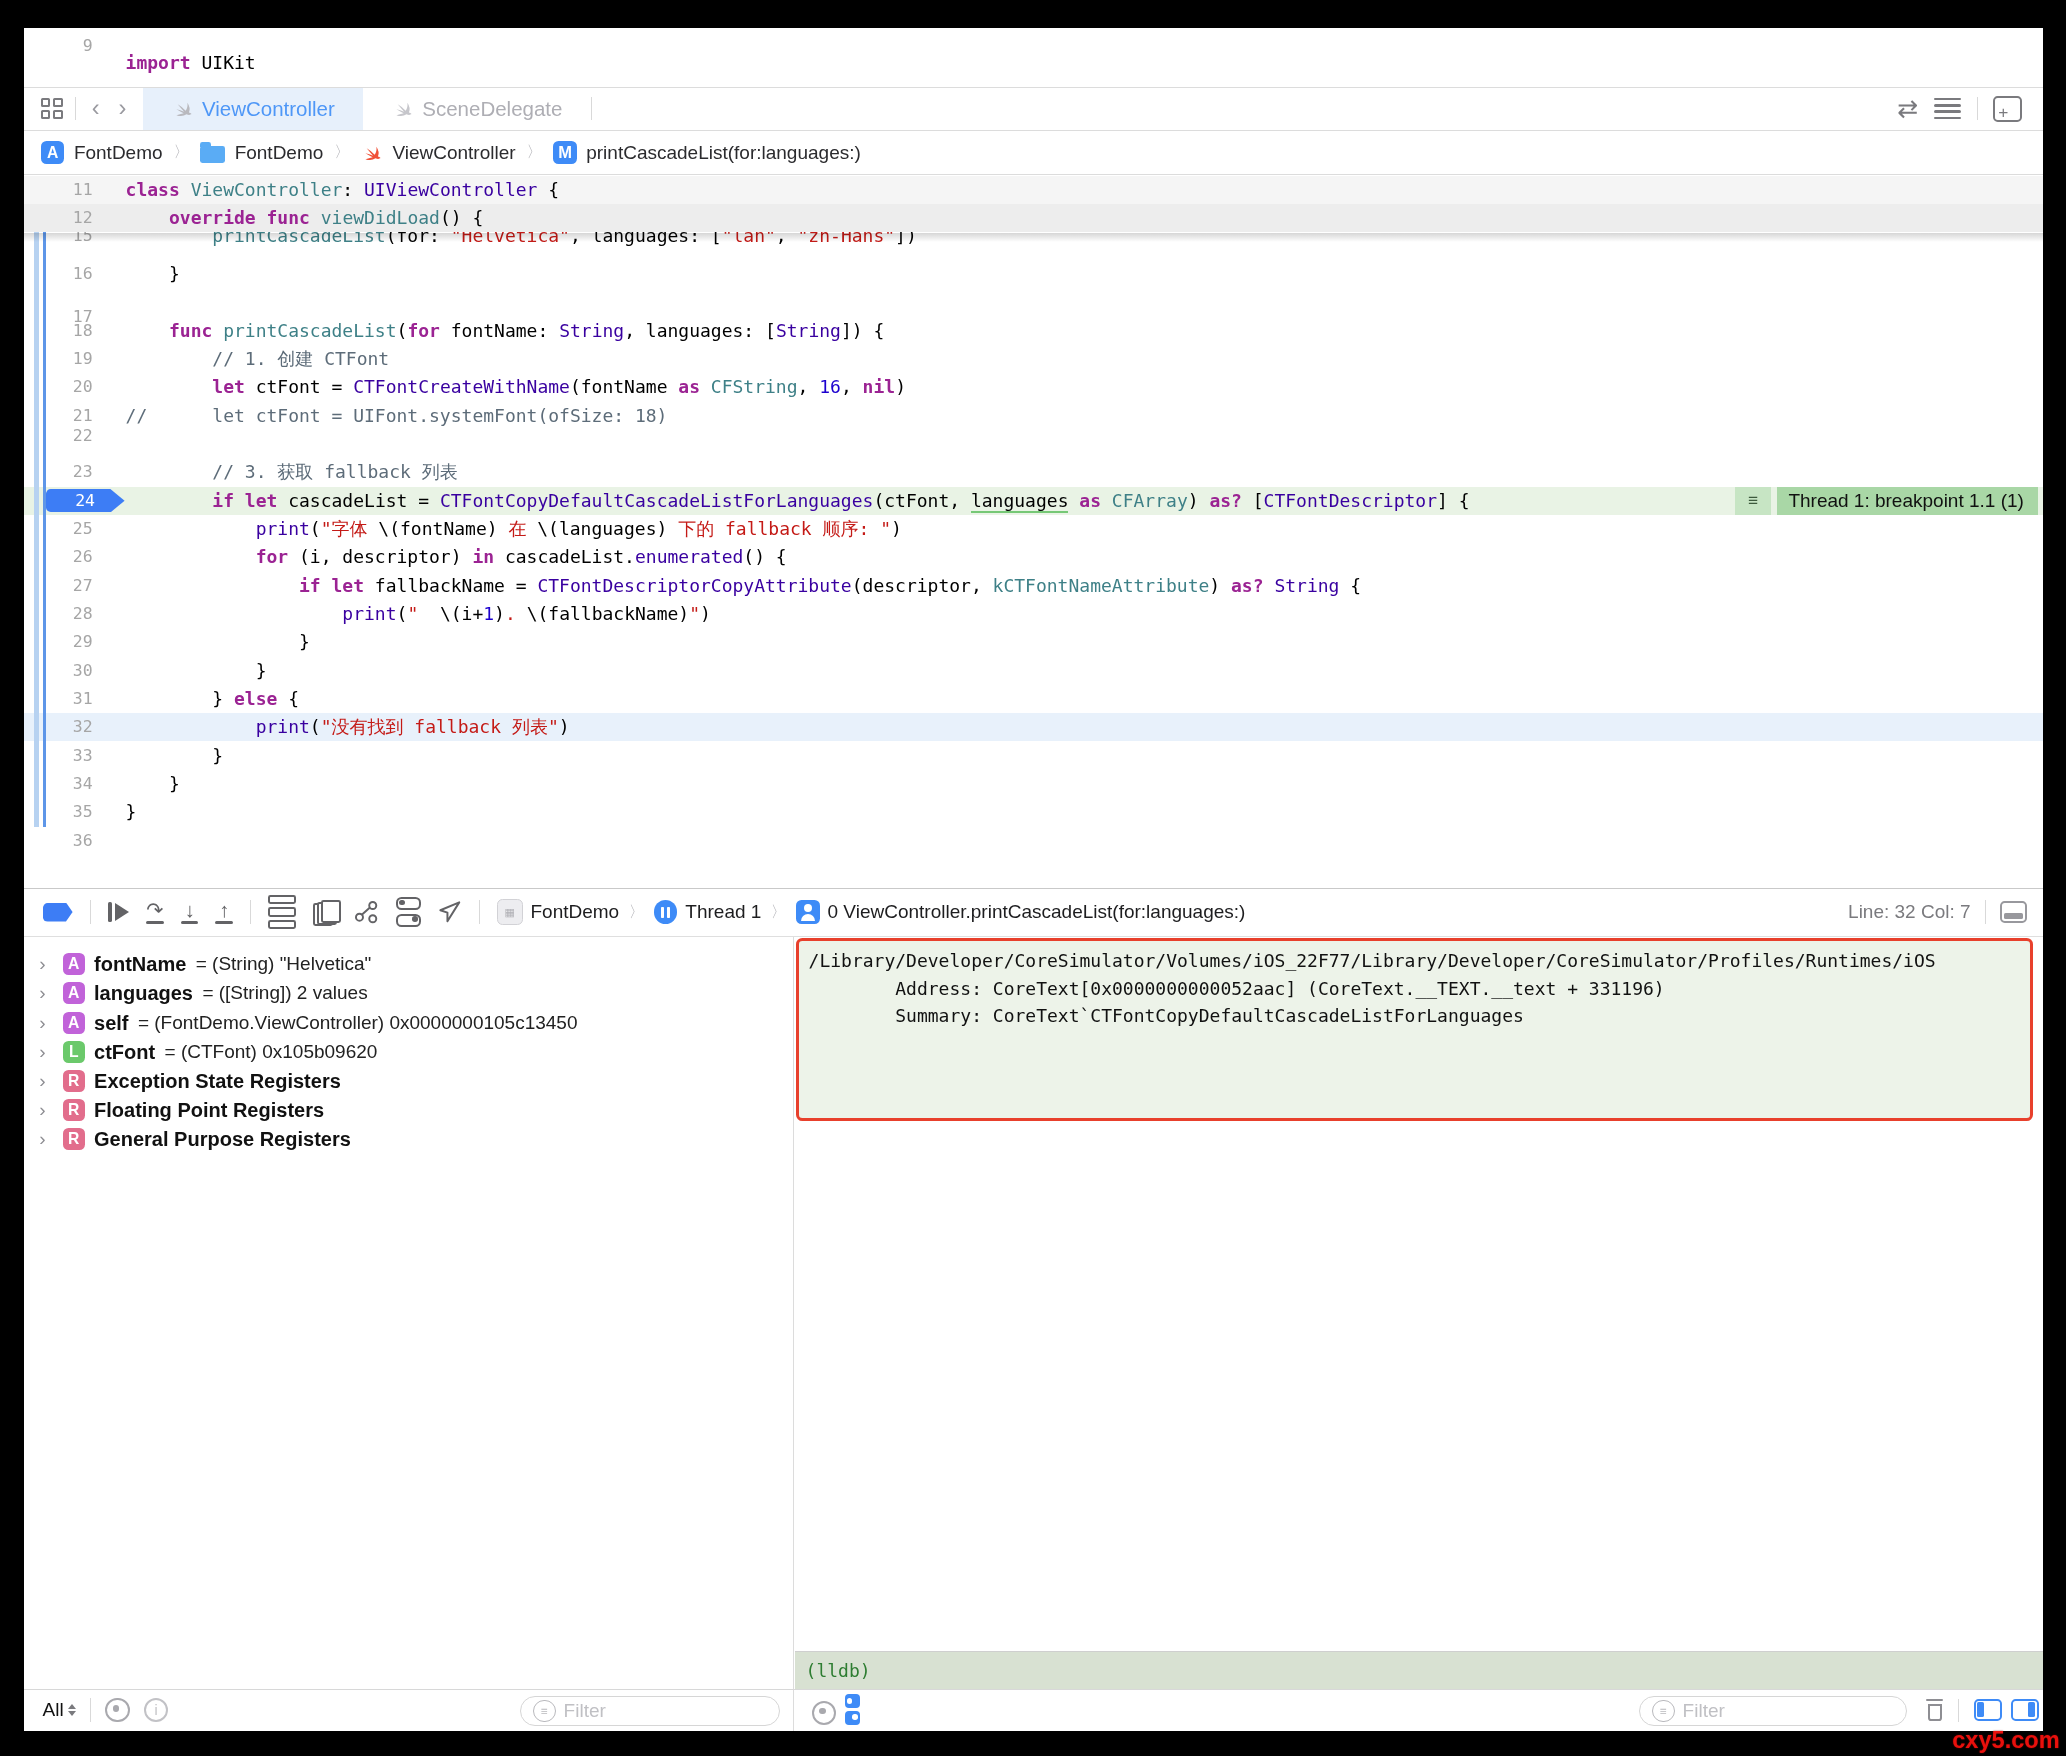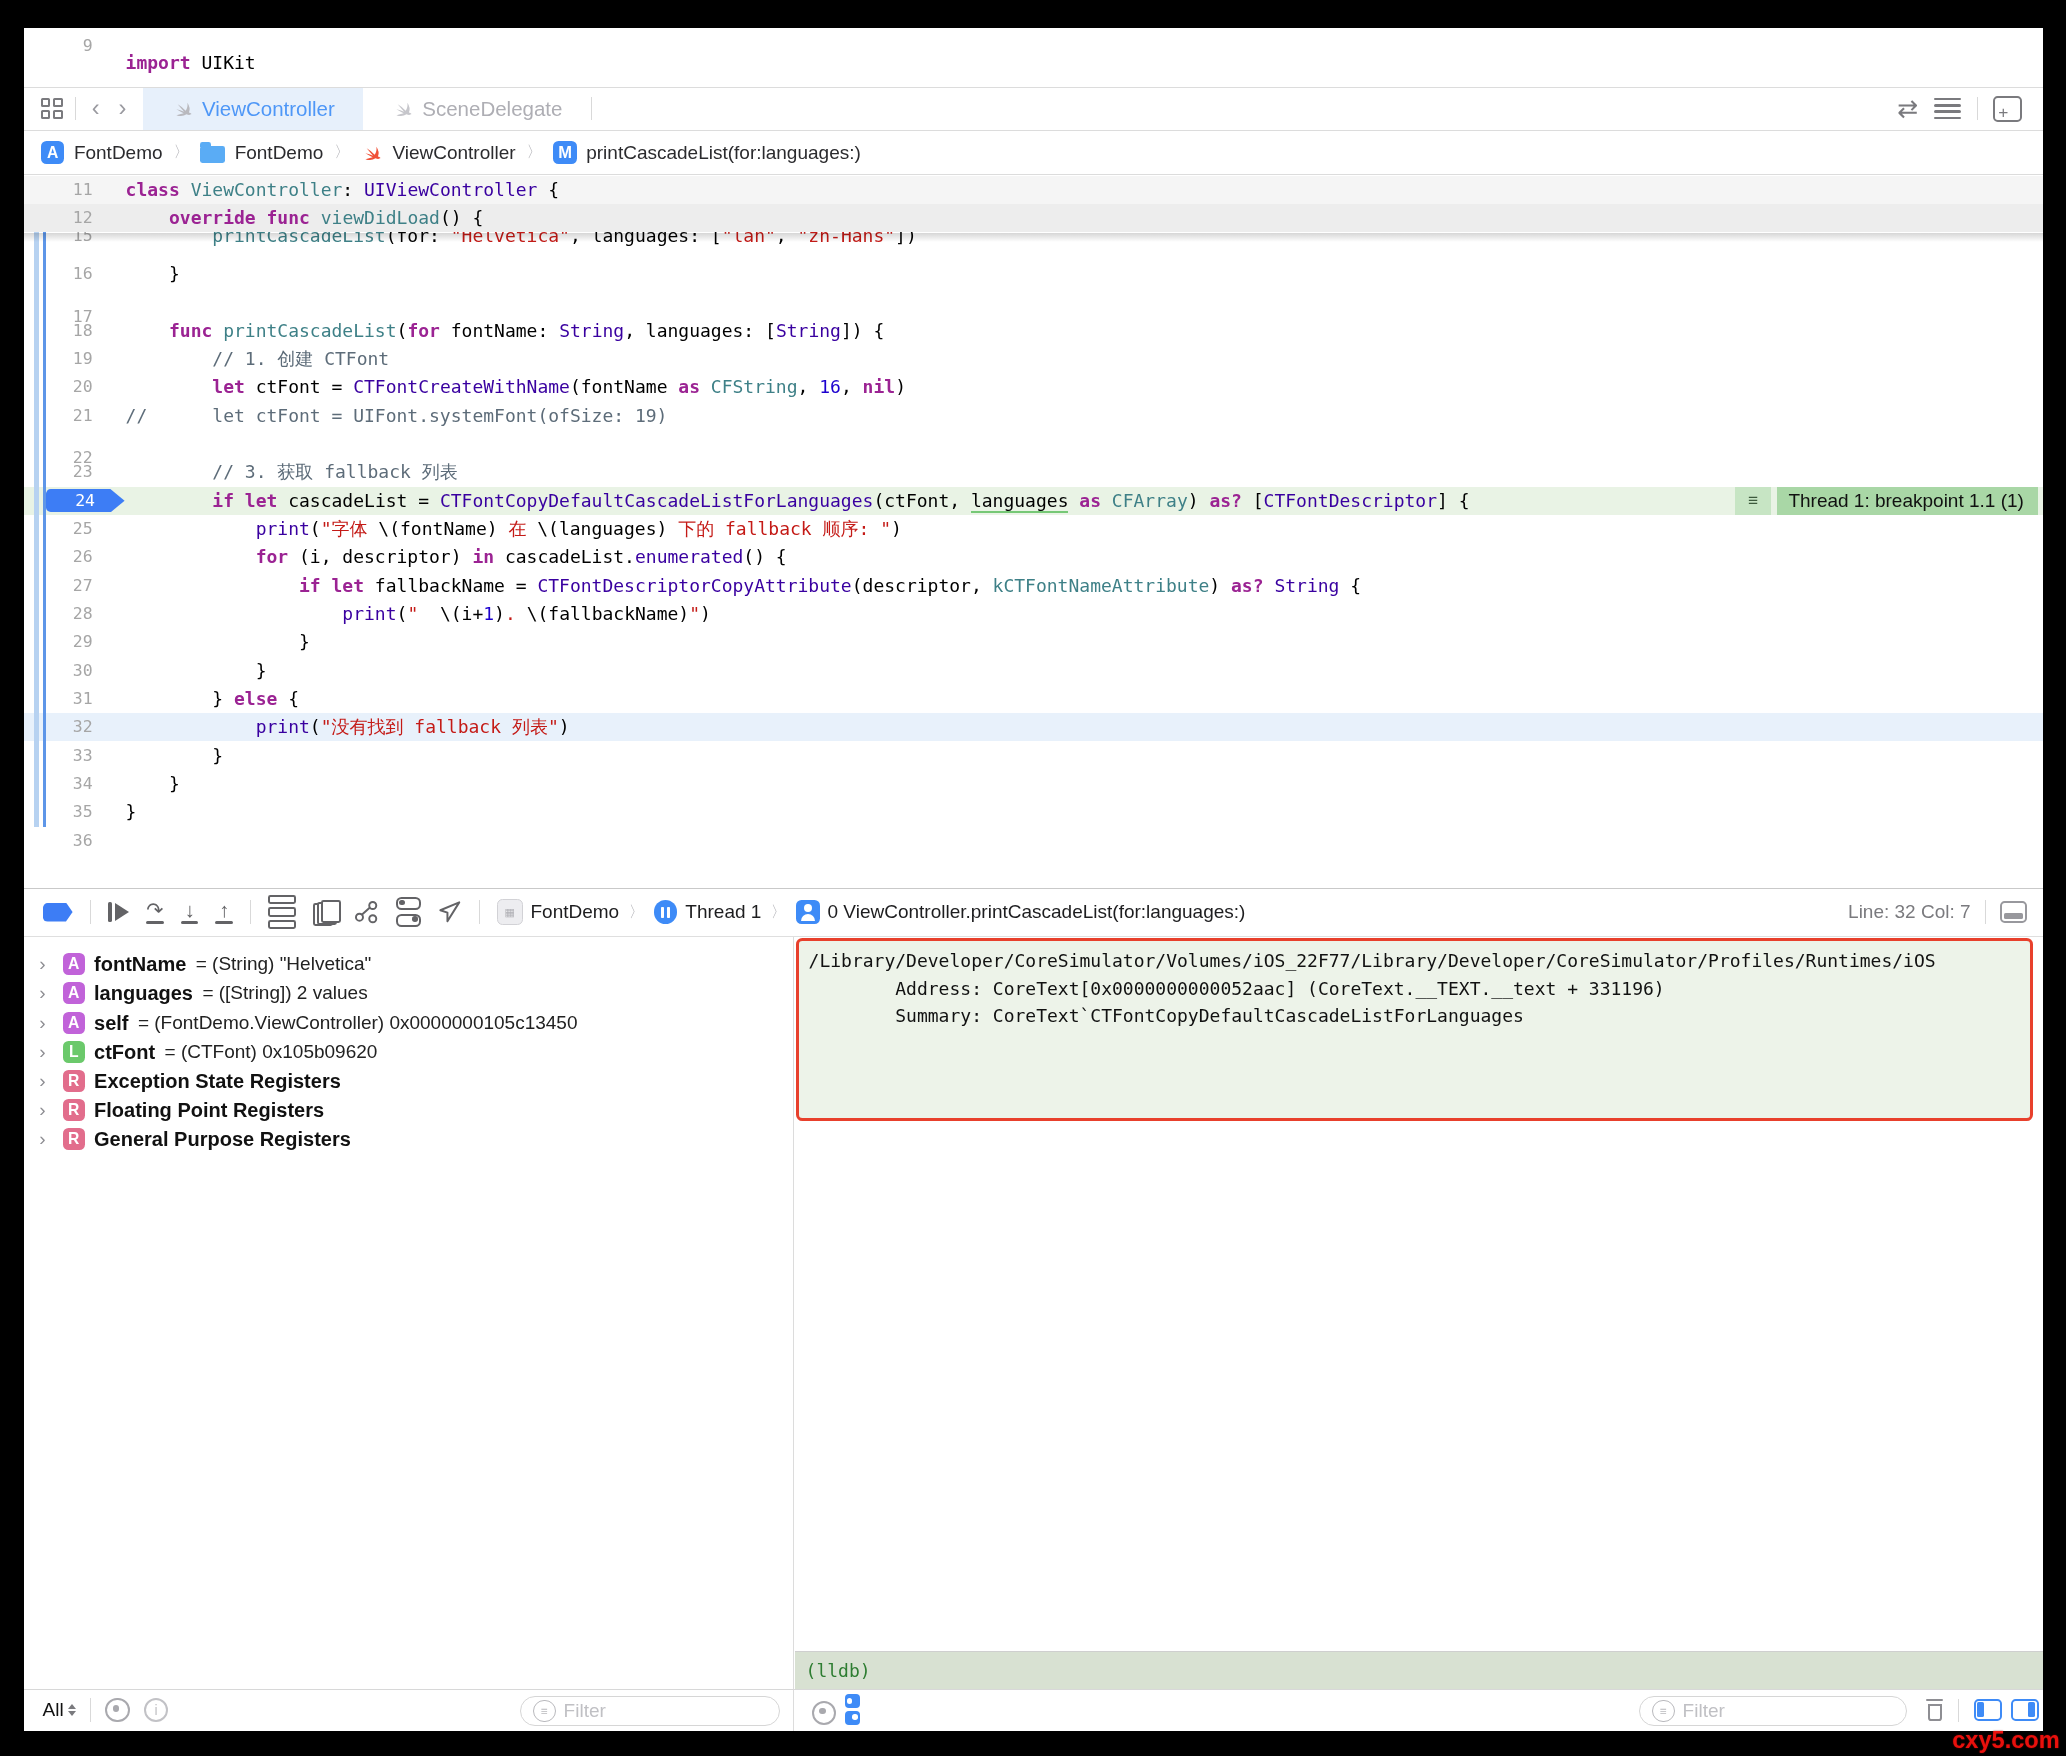--- a/index.html
+++ b/index.html
@@ -269,23 +269,23 @@
         <div class="row" style="top: 169px;">
           <span class="num">19</span>
           <span class="code"><span class="pln">        </span><span class="com">// 1. 创建 CTFont</span></span>
         </div>
         <div class="row" style="top: 197px;">
           <span class="num">20</span>
           <span class="code"><span class="pln">        </span><span class="kw">let</span><span class="pln"> ctFont = </span><span class="lib">CTFontCreateWithName</span><span class="pln">(fontName </span><span class="kw">as</span><span class="pln"> </span><span class="ty">CFString</span><span class="pln">, </span><span class="numlit">16</span><span class="pln">, </span><span class="kw">nil</span><span class="pln">)</span></span>
         </div>
         <div class="row" style="top: 226px;">
           <span class="num">21</span>
-          <span class="code"><span class="com">//      let ctFont = UIFont.systemFont(ofSize: 19)</span></span>
-        </div>
-        <div class="row" style="top: 268px;">
+          <span class="code"><span class="com">//      let ctFont = UIFont.systemFont(ofSize: 18)</span></span>
+        </div>
+        <div class="row" style="top: 246px;">
           <span class="num">22</span>
           <span class="code"></span>
         </div>
         <div class="row" style="top: 282px;">
           <span class="num">23</span>
           <span class="code"><span class="pln">        </span><span class="com">// 3. 获取 fallback 列表</span></span>
         </div>
         <div class="row hl-green" style="top: 311px;">
           <div class="bp-badge">24</div>
           <span class="code"><span class="pln">        </span><span class="kw">if</span><span class="pln"> </span><span class="kw">let</span><span class="pln"> cascadeList = </span><span class="lib">CTFontCopyDefaultCascadeListForLanguages</span><span class="pln">(ctFont, </span><span class="und">languages</span><span class="pln"> </span><span class="kw">as</span><span class="pln"> </span><span class="ty">CFArray</span><span class="pln">) </span><span class="kw">as?</span><span class="pln"> [</span><span class="lib">CTFontDescriptor</span><span class="pln">] {</span></span>

